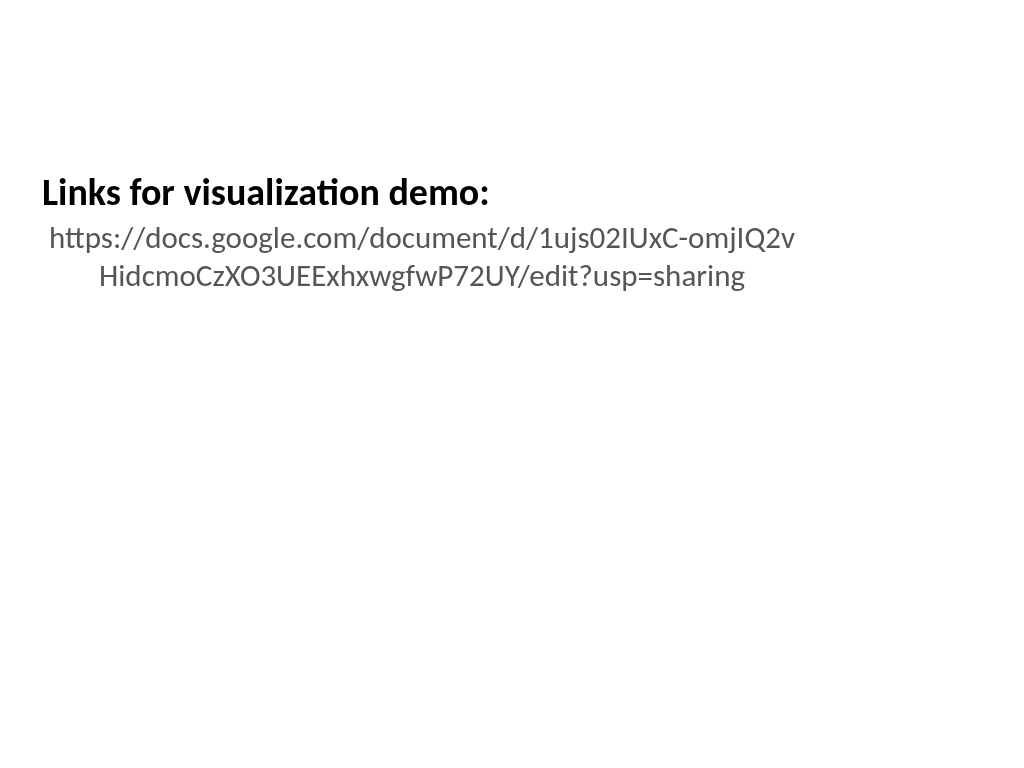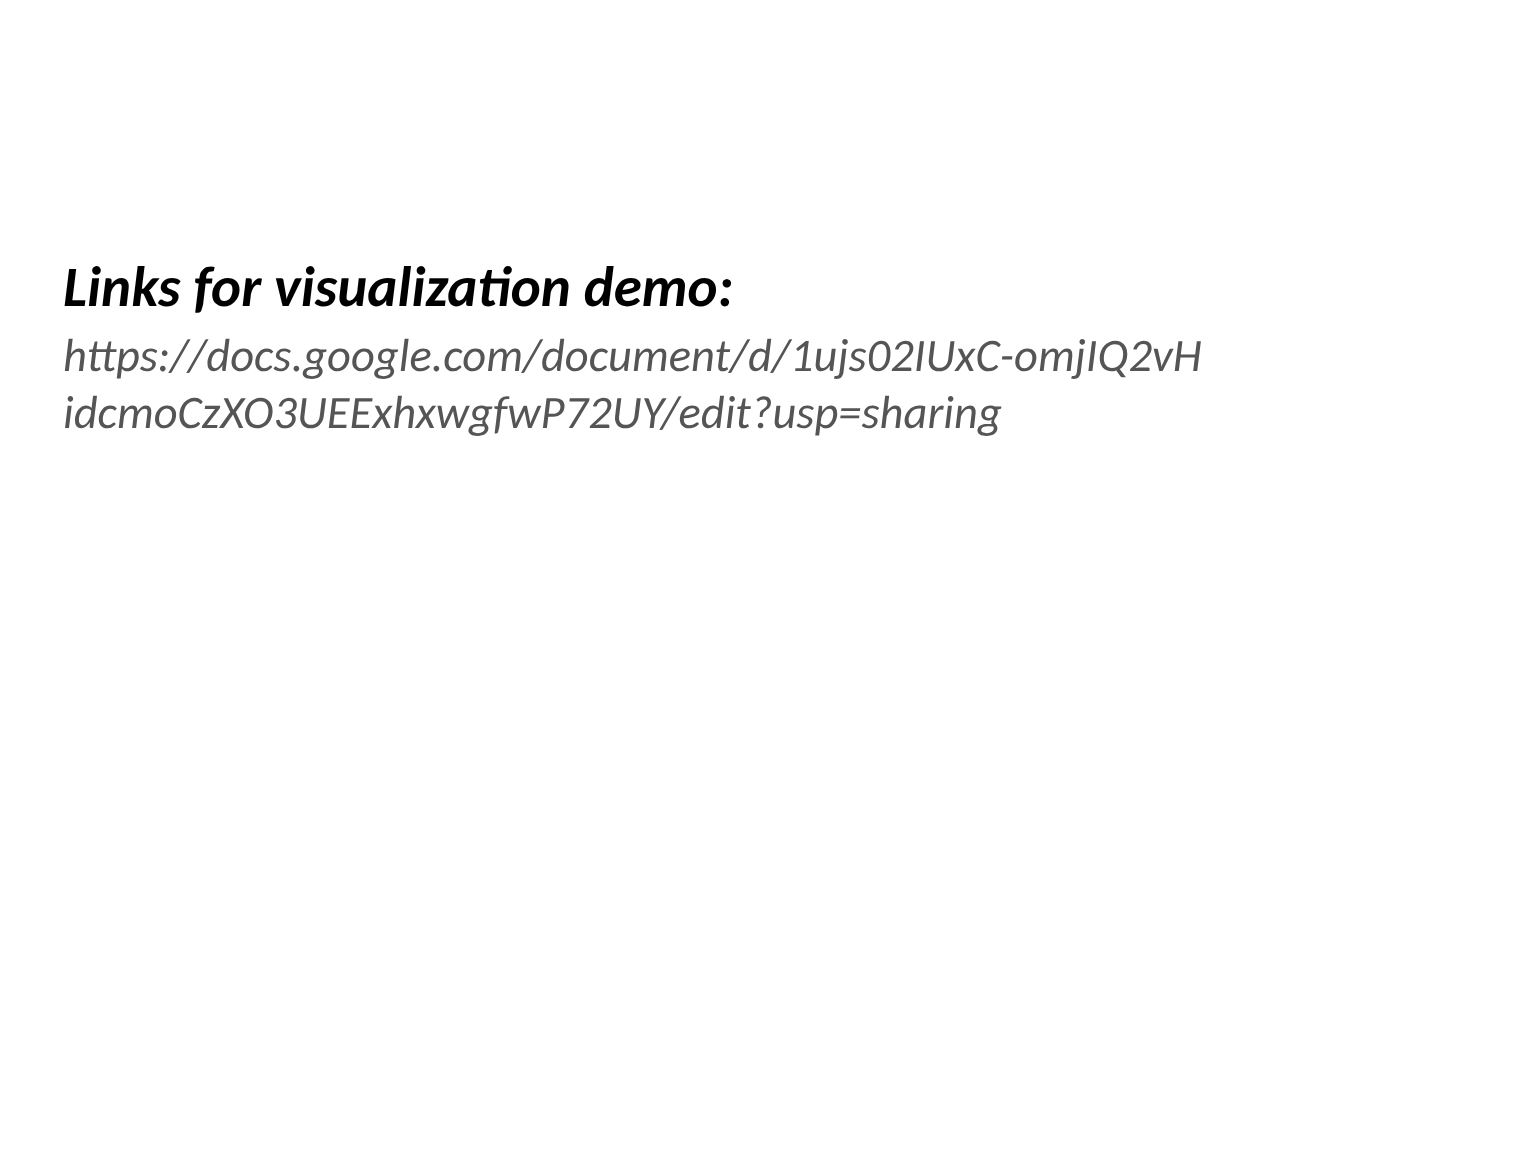--- a/index.html
+++ b/index.html
@@ -1,19 +1,18 @@
 <!DOCTYPE html>
 <html><head>
   <meta charset="utf-8">
   <style>
     * {
       margin: 0;
       padding: 0;
       box-sizing: border-box;
-      font-style: italic;
     }
     body {
       width: 1024px;
       height: 768px;
       background: #ffffff;
       font-family: Calibri, "Segoe UI", Arial, sans-serif;
       overflow: hidden;
     }
     .slide-content {
       padding-top: 170px;
@@ -27,20 +26,21 @@
       line-height: 1.2;
       margin-bottom: 2px;
     }
     .body-text {
       font-size: 31px;
       font-weight: 400;
       color: #555555;
       line-height: 1.25;
       word-break: break-all;
       max-width: 760px;
+      text-align: center;
     }
   </style>
 </head>
 <body>
 
 <div class="slide-content">
   <div class="title">Links for visualization demo:</div>
   <div class="body-text">https://docs.google.com/document/d/1ujs02IUxC-omjIQ2vHidcmoCzXO3UEExhxwgfwP72UY/edit?usp=sharing</div>
 </div>
 

